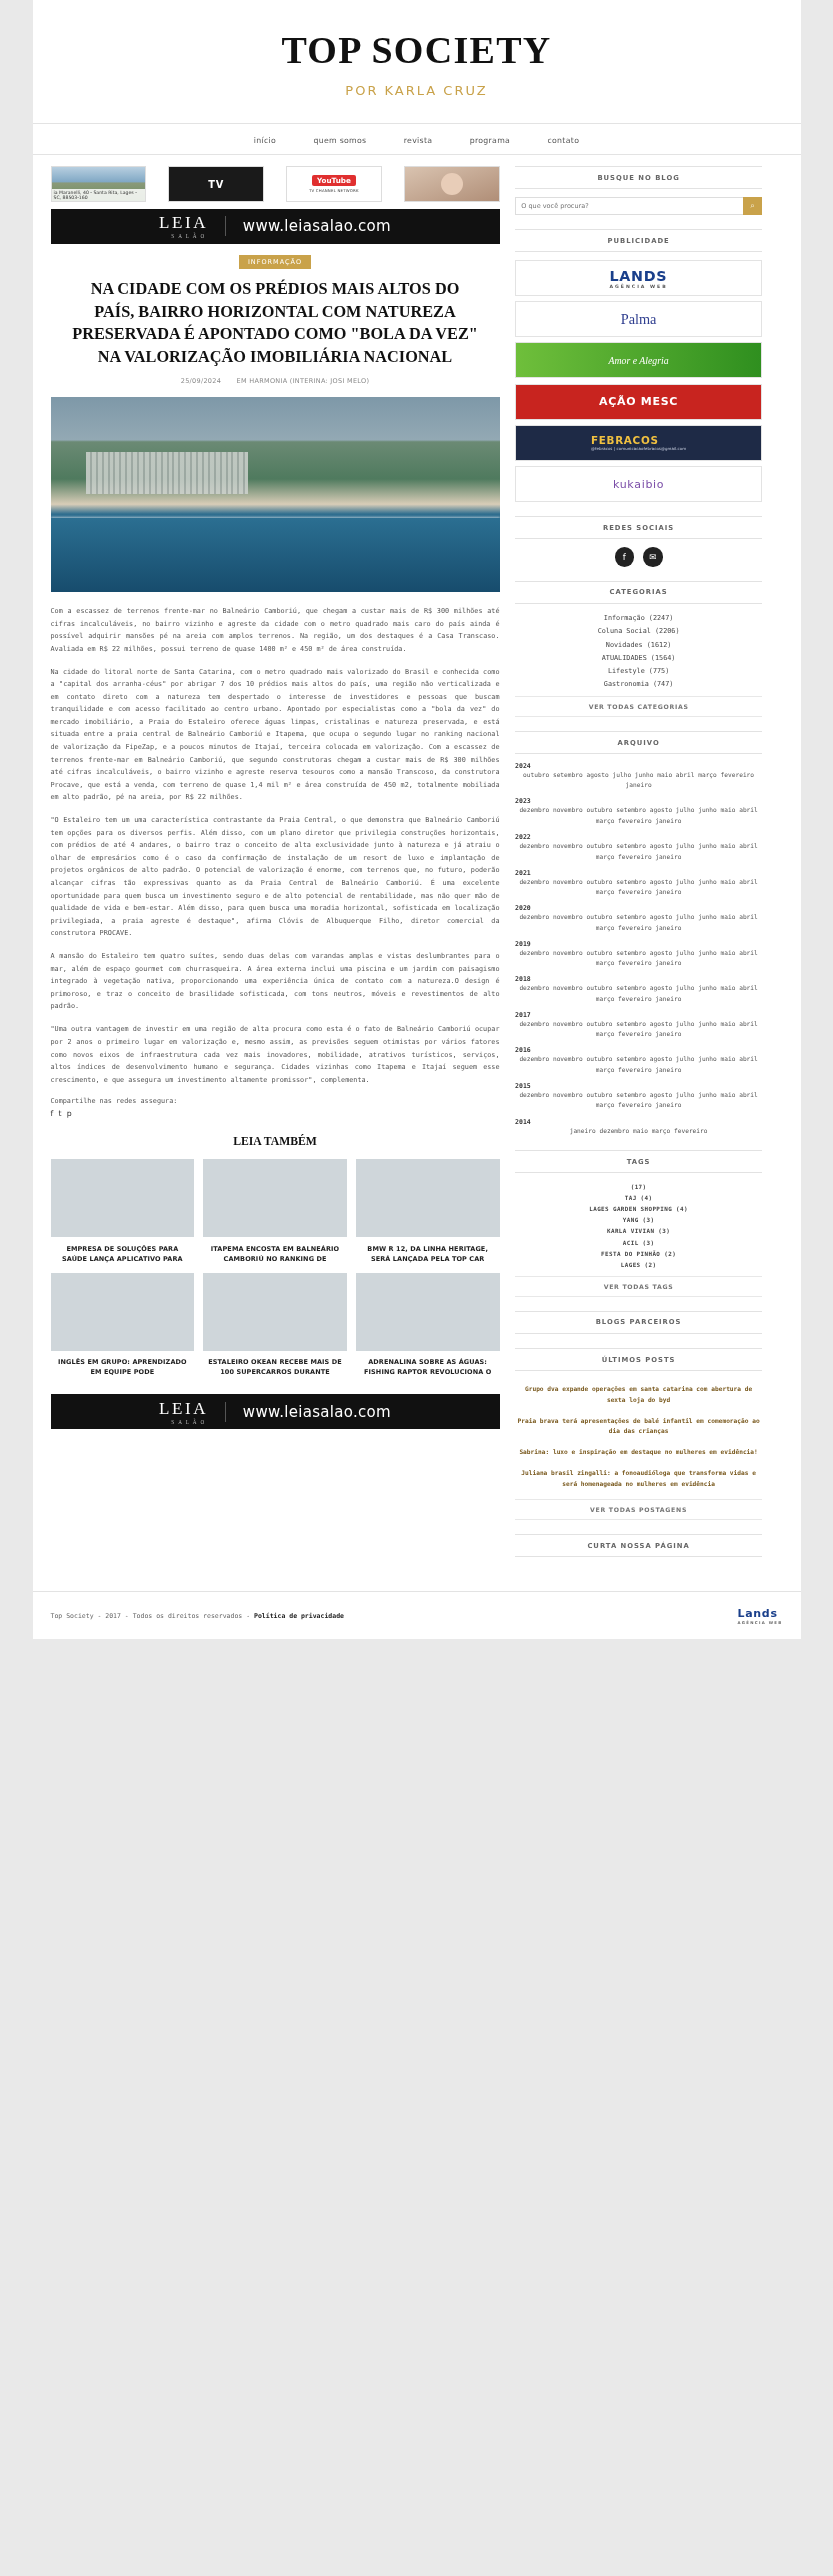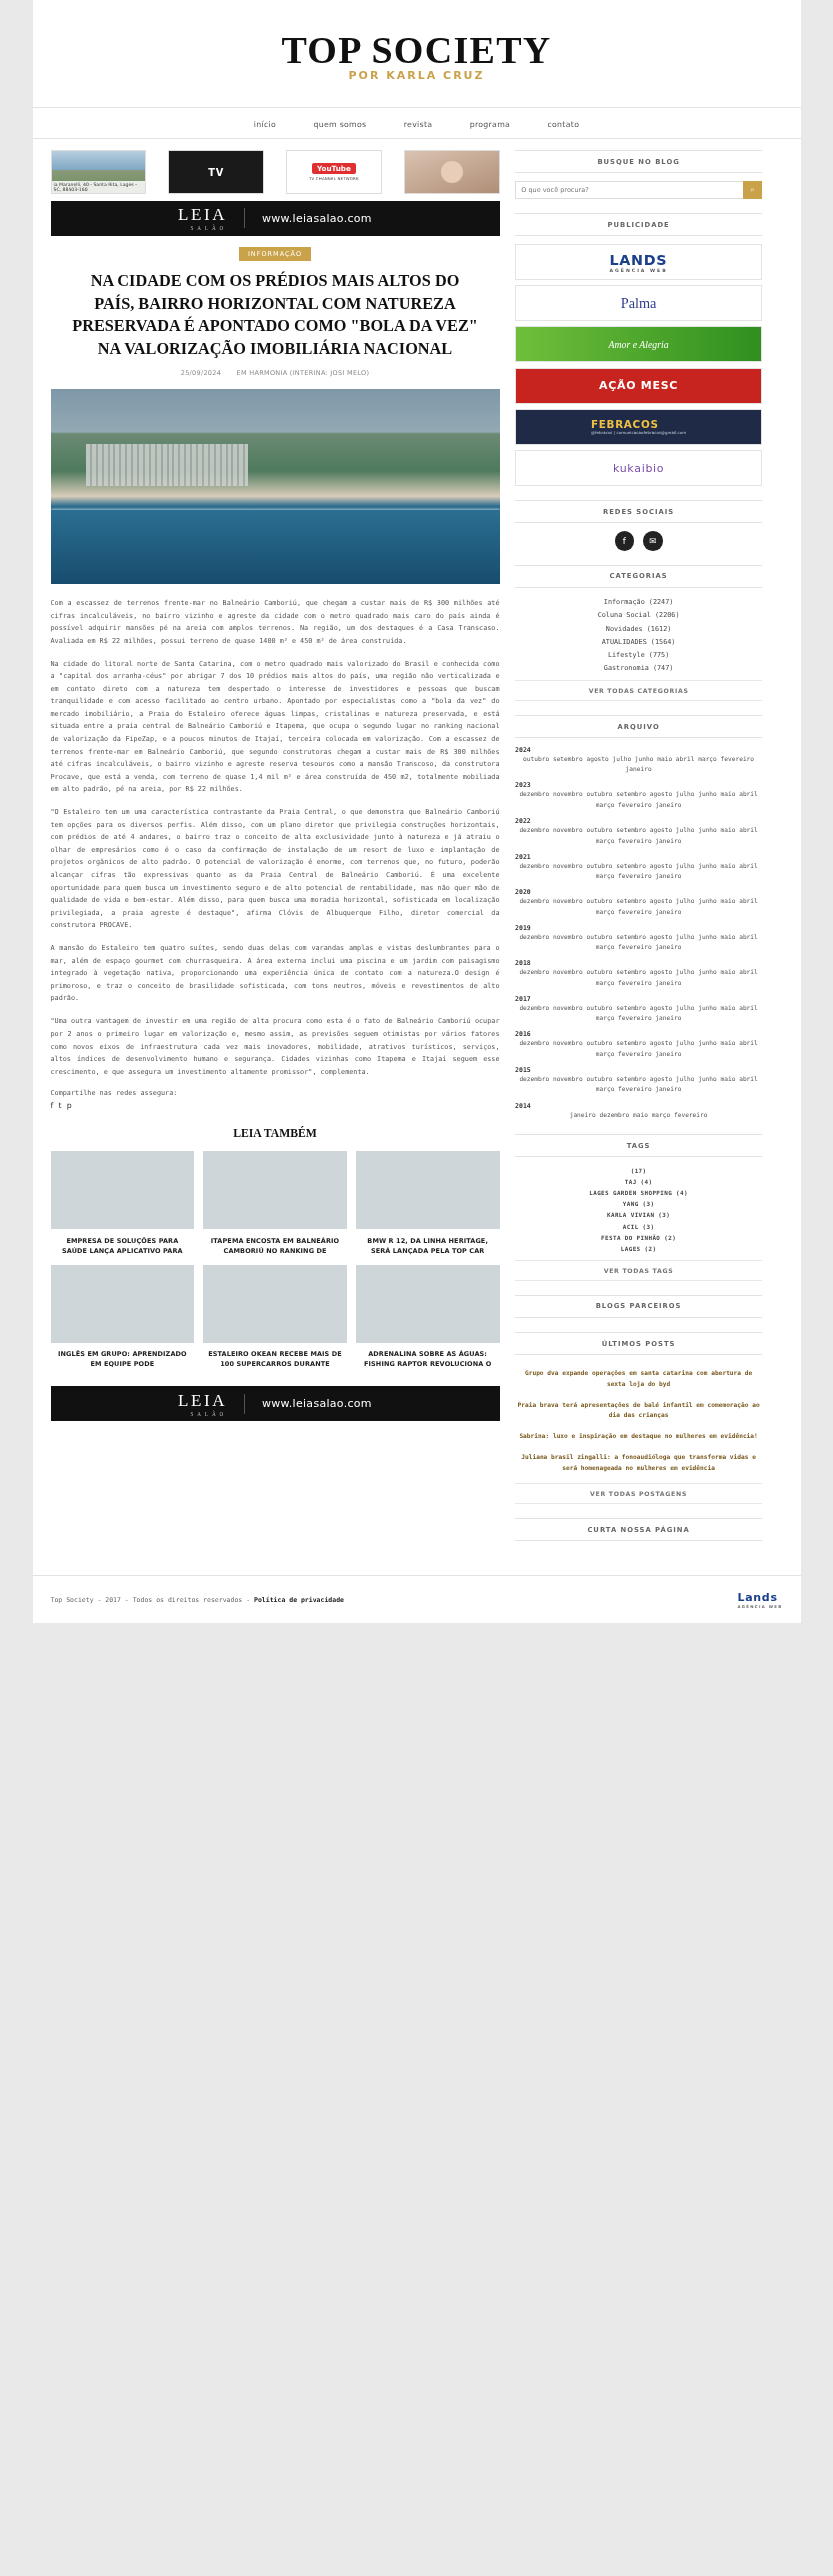--- a/index.html
+++ b/index.html
@@ -25,26 +25,25 @@
   }
   .masthead .logo {
     font-family:"Liberation Serif", serif;
     font-weight:bold;
     font-size:38px;
     letter-spacing:1.3px;
     color:#111;
     line-height:1;
   }
   .masthead .sub {
-    font-size:11px;
+    font-size:13px;
     letter-spacing:2px;
     color:#c9a24a;
-    margin-top:0;
+    margin-top:14px;
     font-family:"DejaVu Sans", sans-serif;
-    font-weight:bold;
   }
   .mainnav {
     border-top:0.7px solid #e3e3e3;
     border-bottom:0.7px solid #e3e3e3;
     margin-top:18px;
     text-align:center;
     padding:9px 0;
   }
   .mainnav a {
     display:inline-block;
@@ -61,21 +60,21 @@
     padding:11.7px 18px 0;
     align-items:flex-start;
   }
   .col-main { width:449px; }
   .col-side { width:247px; }
 
   
   .banner-row {
     display:flex;
     gap:22px;
-    height:44px;
+    height:36px;
     margin-bottom:6.5px;
   }
   .banner-tile {
     flex:1;
     position:relative;
     overflow:hidden;
     border:0.7px solid #ddd;
   }
   .b1 { background:linear-gradient(180deg,#b8cfe0 0%, #7fa7c4 45%, #8a9a7a 46%, #6d8a5e 100%); }
   .b1 .strip {
@@ -101,21 +100,21 @@
     height:35px;
     display:flex;
     align-items:center;
     justify-content:center;
     gap:17px;
     margin-bottom:10.4px;
   }
   .leia-logo { color:#fff; font-family:"Liberation Serif", serif; font-size:17px; letter-spacing:2.6px;}
   .leia-logo small { display:block; font-size:5.2px; letter-spacing:3.9px; text-align:right; color:#bbb;}
   .leia-div { width:0.7px; height:19.5px; background:#555; }
-  .leia-url { color:#fff; font-size:11px; letter-spacing:0.3px;}
+  .leia-url { color:#fff; font-size:15px; letter-spacing:0.3px;}
 
   
   .cat-tag {
     display:inline-block;
     background:#c9a24a;
     color:#fff;
     font-size:6.5px;
     letter-spacing:1px;
     padding:3.3px 9px;
   }

